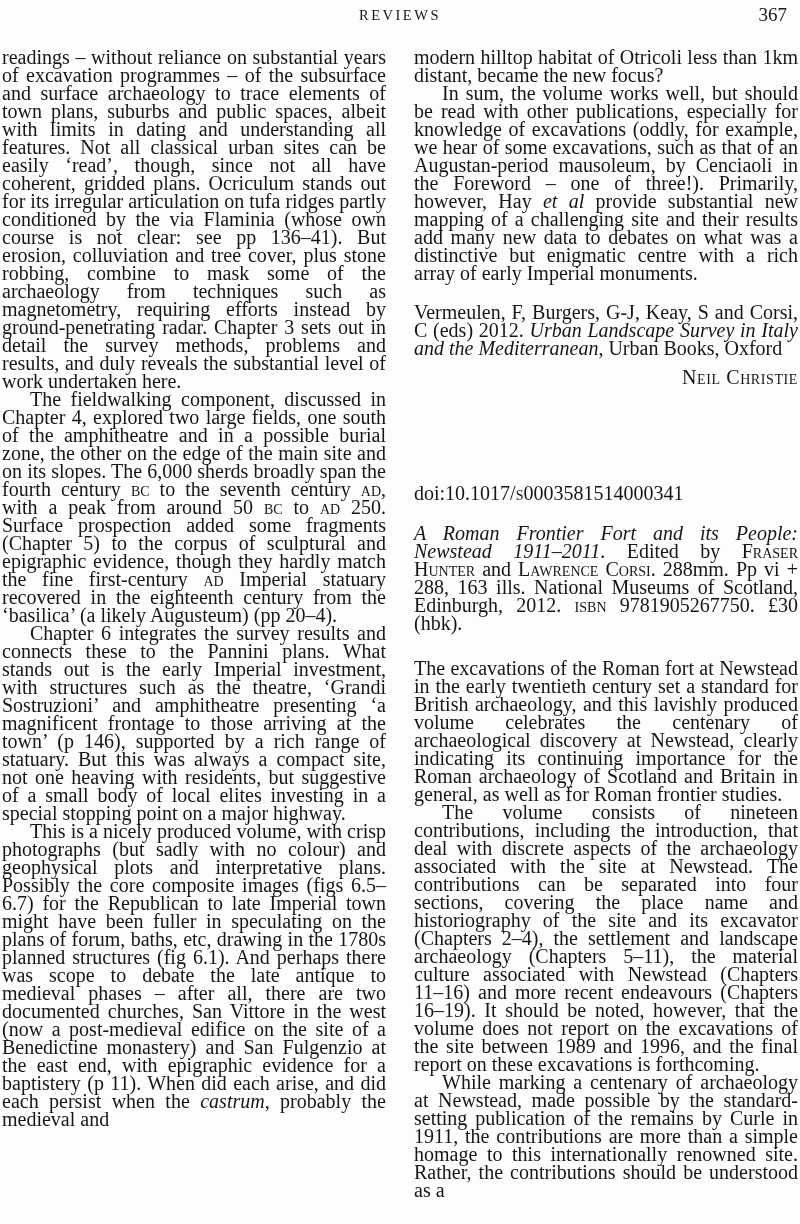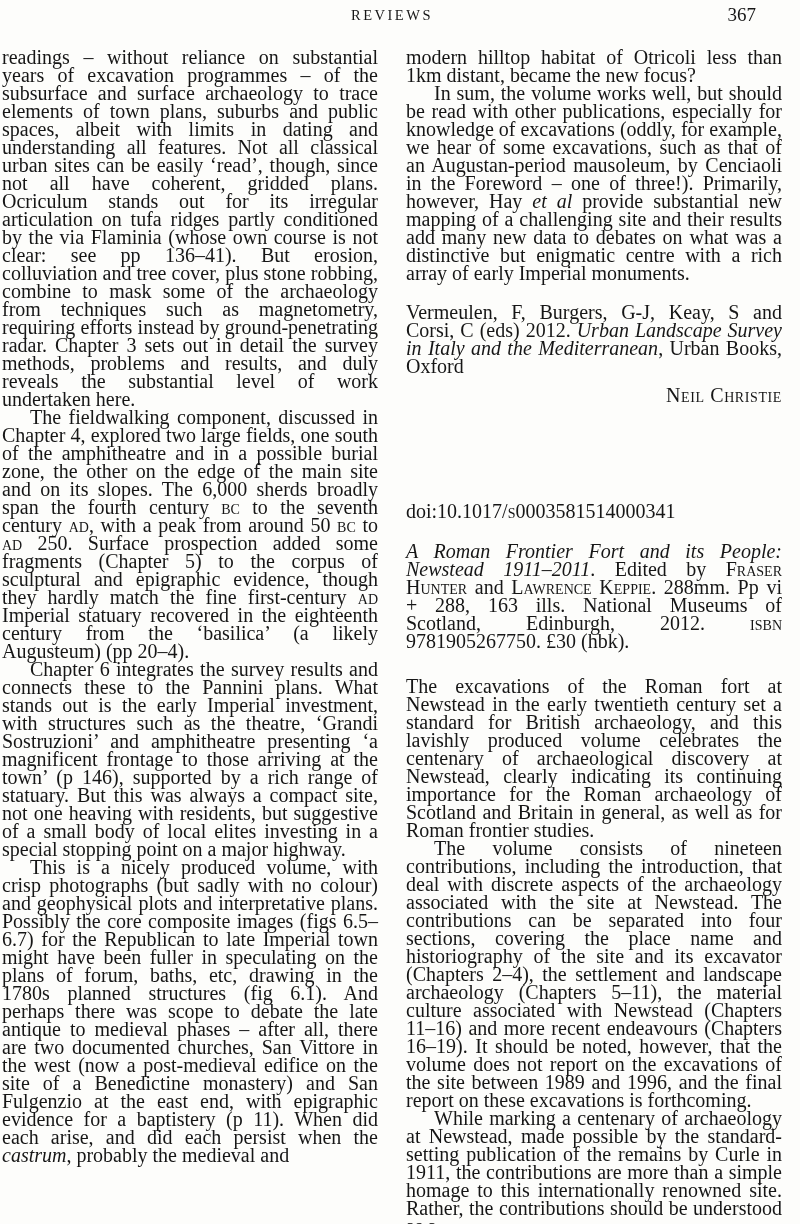--- a/index.html
+++ b/index.html
@@ -9,37 +9,37 @@
     overflow: hidden;
     background: #fdfdfb;
     color: #161616;
     font-family: "Liberation Serif", "DejaVu Serif", serif;
   }
   .page {
     position: relative;
     width: 800px;
     height: 1224px;
     box-sizing: border-box;
-    padding: 5px 18px 0 2px;
+    padding: 5px 2px 0 2px;
   }
   header.page-header {
     position: relative;
     height: 20px;
   }
   .running-head {
     display: block;
     text-align: center;
     font-size: 14.5px;
     letter-spacing: 2.5px;
     line-height: 20px;
   }
   .page-number {
     position: absolute;
     top: 0;
-    right: 26px;
+    right: 11px;
     font-size: 19px;
     line-height: 20px;
   }
   main.columns {
     display: flex;
     gap: 28px;
     margin-top: 23px;
   }
   .col {
     width: 385px;
@@ -78,19 +78,19 @@
         <p class="blk paragraph indent"><span>The fieldwalking component, discussed in Chapter 4, explored two large fields, one south of the amphitheatre and in a possible burial zone, the other on the edge of the main site and on its slopes. The 6,000 sherds broadly span the fourth century </span><span class="sc">bc</span><span> to the seventh century </span><span class="sc">ad</span><span>, with a peak from around 50 </span><span class="sc">bc</span><span> to </span><span class="sc">ad</span><span> 250. Surface prospection added some fragments (Chapter 5) to the corpus of sculptural and epigraphic evidence, though they hardly match the fine first-century </span><span class="sc">ad</span><span> Imperial statuary recovered in the eighteenth century from the ‘basilica’ (a likely Augusteum) (pp 20–4).</span></p>
         <p class="blk paragraph indent"><span>Chapter 6 integrates the survey results and connects these to the Pannini plans. What stands out is the early Imperial investment, with structures such as the theatre, ‘Grandi Sostruzioni’ and amphitheatre presenting ‘a magnificent frontage to those arriving at the town’ (p 146), supported by a rich range of statuary. But this was always a compact site, not one heaving with residents, but suggestive of a small body of local elites investing in a special stopping point on a major highway.</span></p>
         <p class="blk paragraph indent"><span>This is a nicely produced volume, with crisp photographs (but sadly with no colour) and geophysical plots and interpretative plans. Possibly the core composite images (figs 6.5–6.7) for the Republican to late Imperial town might have been fuller in speculating on the plans of forum, baths, etc, drawing in the 1780s planned structures (fig 6.1). And perhaps there was scope to debate the late antique to medieval phases – after all, there are two documented churches, San Vittore in the west (now a post-medieval edifice on the site of a Benedictine monastery) and San Fulgenzio at the east end, with epigraphic evidence for a baptistery (p 11). When did each arise, and did each persist when the </span><span class="it">castrum</span><span>, probably the medieval and</span></p>
       </section>
     <section class="col" id="col-right">
         <p class="blk continuation-paragraph"><span>modern hilltop habitat of Otricoli less than 1km distant, became the new focus?</span></p>
         <p class="blk paragraph indent"><span>In sum, the volume works well, but should be read with other publications, especially for knowledge of excavations (oddly, for example, we hear of some excavations, such as that of an Augustan-period mausoleum, by Cenciaoli in the Foreword – one of three!). Primarily, however, Hay </span><span class="it">et al</span><span> provide substantial new mapping of a challenging site and their results add many new data to debates on what was a distinctive but enigmatic centre with a rich array of early Imperial monuments.</span></p>
         <p class="blk citation"><span>Vermeulen, F, Burgers, G-J, Keay, S and Corsi, C (eds) 2012. </span><span class="it">Urban Landscape Survey in Italy and the Mediterranean</span><span>, Urban Books, Oxford</span></p>
         <p class="blk signature"><span class="sc">Neil Christie</span></p>
         <p class="blk doi-line"><span>doi:10.1017/</span><span class="sc">s0003581514000341</span></p>
-        <p class="blk book-heading"><span class="it">A Roman Frontier Fort and its People: Newstead 1911–2011</span><span>. Edited by </span><span class="sc">Fraser Hunter</span><span> and </span><span class="sc">Lawrence Keppie</span><span>. 288mm. Pp vi + 288, 163 ills. National Museums of Scotland, Edinburgh, 2012. </span><span class="sc">isbn</span><span> 9781905267750. £30 (hbk).</span></p>
+        <p class="blk book-heading"><span class="it">A Roman Frontier Fort and its People: Newstead 1911–2011</span><span>. Edited by </span><span class="sc">Fraser Hunter</span><span> and </span><span class="sc">Lawrence Corsi</span><span>. 288mm. Pp vi + 288, 163 ills. National Museums of Scotland, Edinburgh, 2012. </span><span class="sc">isbn</span><span> 9781905267750. £30 (hbk).</span></p>
         <p class="blk review-opening"><span>The excavations of the Roman fort at Newstead in the early twentieth century set a standard for British archaeology, and this lavishly produced volume celebrates the centenary of archaeological discovery at Newstead, clearly indicating its continuing importance for the Roman archaeology of Scotland and Britain in general, as well as for Roman frontier studies.</span></p>
         <p class="blk paragraph indent"><span>The volume consists of nineteen contributions, including the introduction, that deal with discrete aspects of the archaeology associated with the site at Newstead. The contributions can be separated into four sections, covering the place name and historiography of the site and its excavator (Chapters 2–4), the settlement and landscape archaeology (Chapters 5–11), the material culture associated with Newstead (Chapters 11–16) and more recent endeavours (Chapters 16–19). It should be noted, however, that the volume does not report on the excavations of the site between 1989 and 1996, and the final report on these excavations is forthcoming.</span></p>
         <p class="blk paragraph indent"><span>While marking a centenary of archaeology at Newstead, made possible by the standard-setting publication of the remains by Curle in 1911, the contributions are more than a simple homage to this internationally renowned site. Rather, the contributions should be understood as a</span></p>
       </section>
   </main>
 </div>
 
 </body></html>

